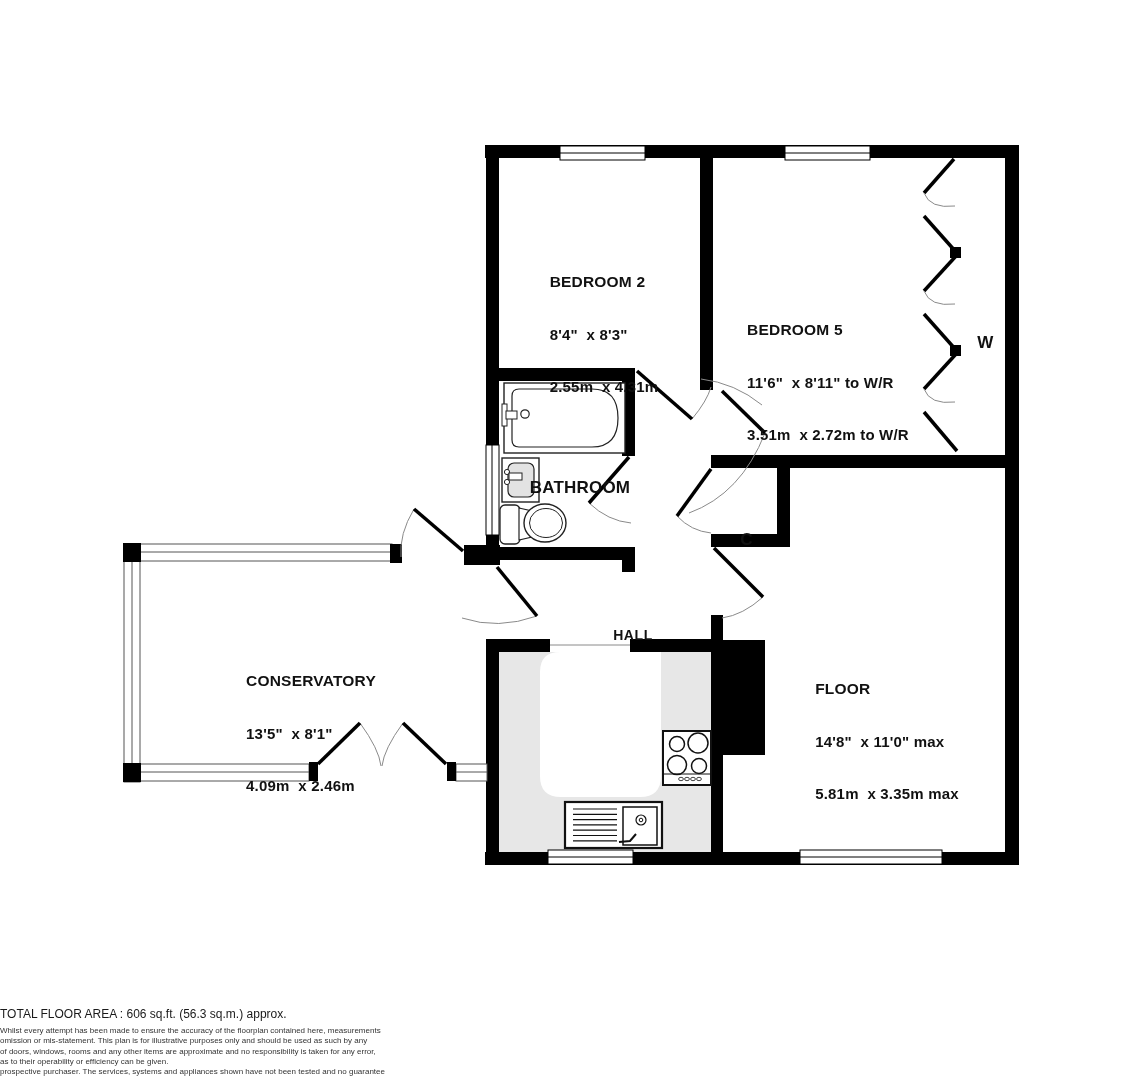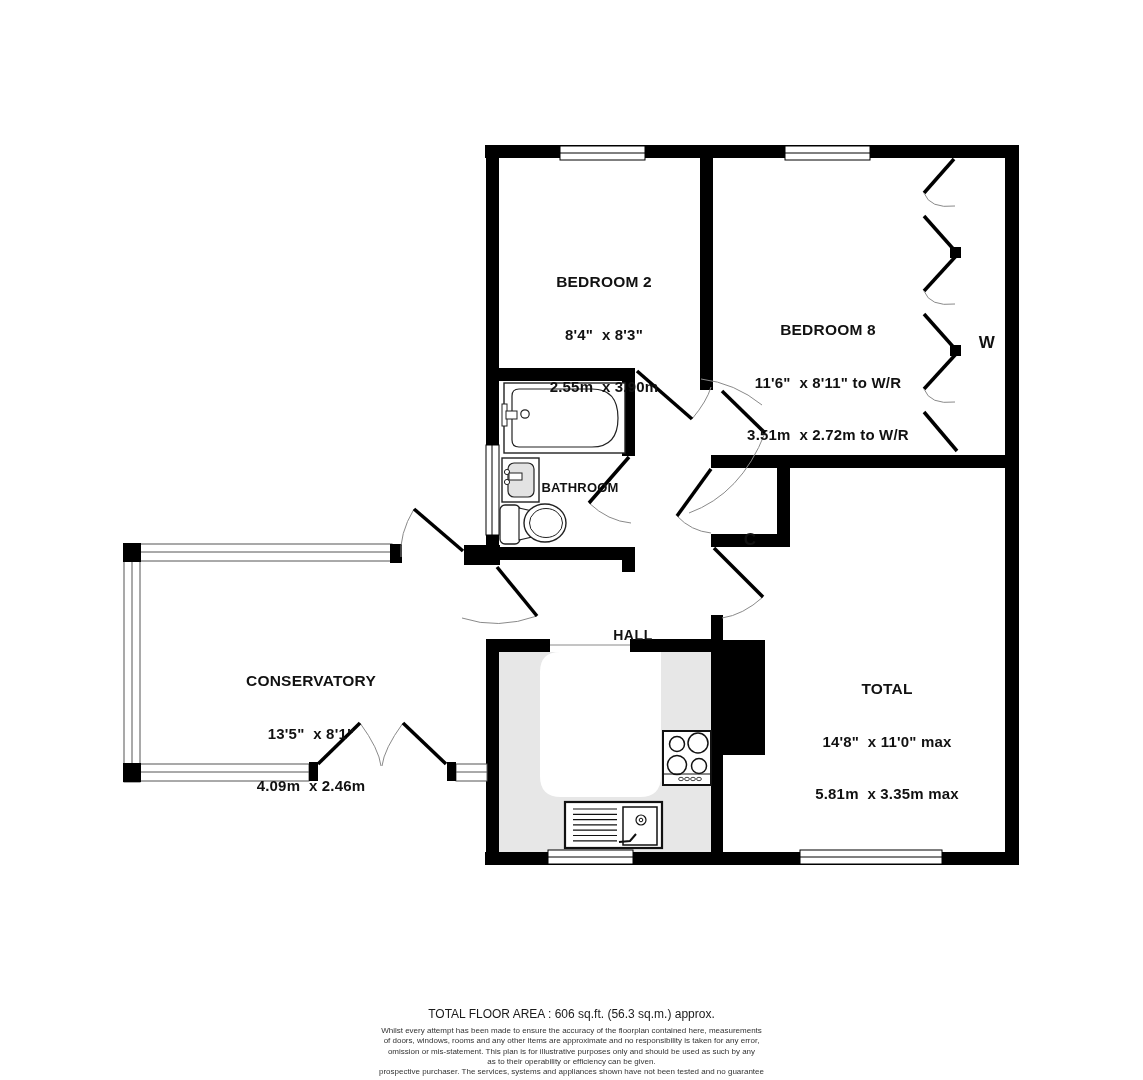--- a/index.html
+++ b/index.html
@@ -7,36 +7,36 @@
     position:relative;
     width:1143px;height:1080px;
     background:#ffffff;
     font-family:"Liberation Sans","DejaVu Sans",sans-serif;
     overflow:hidden;
   }
   #plan-svg{position:absolute;left:0;top:0;}
   .room-label{
     position:absolute;
     transform:translateX(-50%);
-    text-align:center;
+    text-align:left;
     color:#111;
     font-weight:bold;
     white-space:pre;
     line-height:17.5px;
     font-size:15.5px;
     letter-spacing:.2px;
   }
   .room-label .rname{font-size:15.5px;}
   .room-label .rdim{font-size:15px;}
-  .small-label{font-size:13px;line-height:13px;}
+  .small-label{font-size:17px;line-height:13px;}
   .letter-label{font-size:17px;}
   .hall-label{font-size:14px;letter-spacing:.6px;}
   .footer{
     position:absolute;left:0;width:100%;
-    text-align:center;color:#222;
+    text-align:left;color:#222;
   }
   #total-area{top:1007px;font-size:12px;color:#1a1a1a;}
   #disclaimer{top:1026px;font-size:8px;line-height:10.3px;color:#333;}
   #credit{top:1070px;font-size:8px;color:#333;}
 </style>
 </head>
 <body>
 
 <div id="canvas">
 
@@ -192,25 +192,25 @@
       <rect x="623" y="807" width="34" height="38" stroke-width="1.5"></rect>
       <circle cx="641" cy="820" r="5" stroke-width="1.2"></circle>
       <circle cx="641" cy="820" r="1.8" stroke-width="1"></circle>
       <path d="M619,842 L630,841 L636,834" fill="none" stroke-width="2"></path>
     </g>
   </svg>
 
   <div class="room-label" style="left:604px;top:238px">
     <div class="rname">BEDROOM 2</div>
     <div class="rdim">8'4"  x 8'3"</div>
-    <div class="rdim">2.55m  x 3.90m</div>
+    <div class="rdim">2.55m  x 4.31m</div>
   </div>
 
   <div class="room-label" style="left:828px;top:286px">
-    <div class="rname">BEDROOM 8</div>
+    <div class="rname">BEDROOM 5</div>
     <div class="rdim">11'6"  x 8'11" to W/R</div>
     <div class="rdim">3.51m  x 2.72m to W/R</div>
   </div>
 
   <div class="room-label letter-label" style="left:987px;top:299px">
     <div>W</div>
   </div>
 
   <div class="room-label small-label" style="left:580px;top:455px">
     <div>BATHROOM</div>
@@ -225,29 +225,29 @@
   </div>
 
   <div class="room-label" style="left:311px;top:637px">
     <div class="rname">CONSERVATORY</div>
     <div class="rdim">13'5"  x 8'1"</div>
     <div class="rdim">4.09m  x 2.46m</div>
   </div>
 
 
   <div class="room-label" style="left:887px;top:645px">
-    <div class="rname">TOTAL</div>
+    <div class="rname">FLOOR</div>
     <div class="rdim">14'8"  x 11'0" max</div>
     <div class="rdim">5.81m  x 3.35m max</div>
   </div>
 
   <div id="total-area" class="footer">TOTAL FLOOR AREA : 606 sq.ft. (56.3 sq.m.) approx.</div>
 
   <div id="disclaimer" class="footer">
     <div>Whilst every attempt has been made to ensure the accuracy of the floorplan contained here, measurements</div>
+    <div>omission or mis-statement. This plan is for illustrative purposes only and should be used as such by any</div>
     <div>of doors, windows, rooms and any other items are approximate and no responsibility is taken for any error,</div>
-    <div>omission or mis-statement. This plan is for illustrative purposes only and should be used as such by any</div>
     <div>as to their operability or efficiency can be given.</div>
     <div>prospective purchaser. The services, systems and appliances shown have not been tested and no guarantee</div>
   </div>
 
 
 </div>
 
 </body></html>

